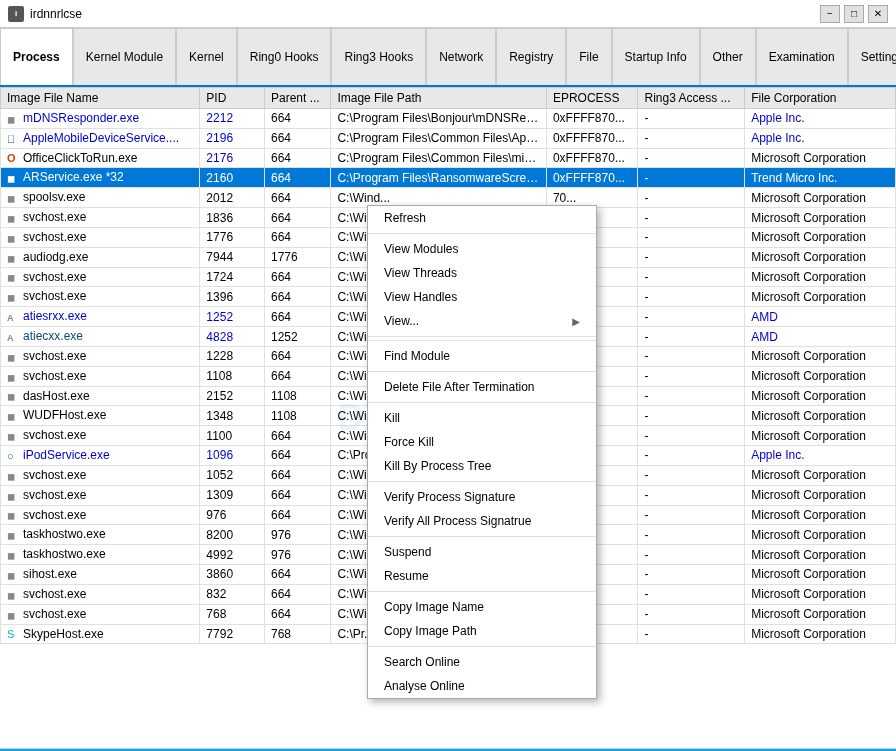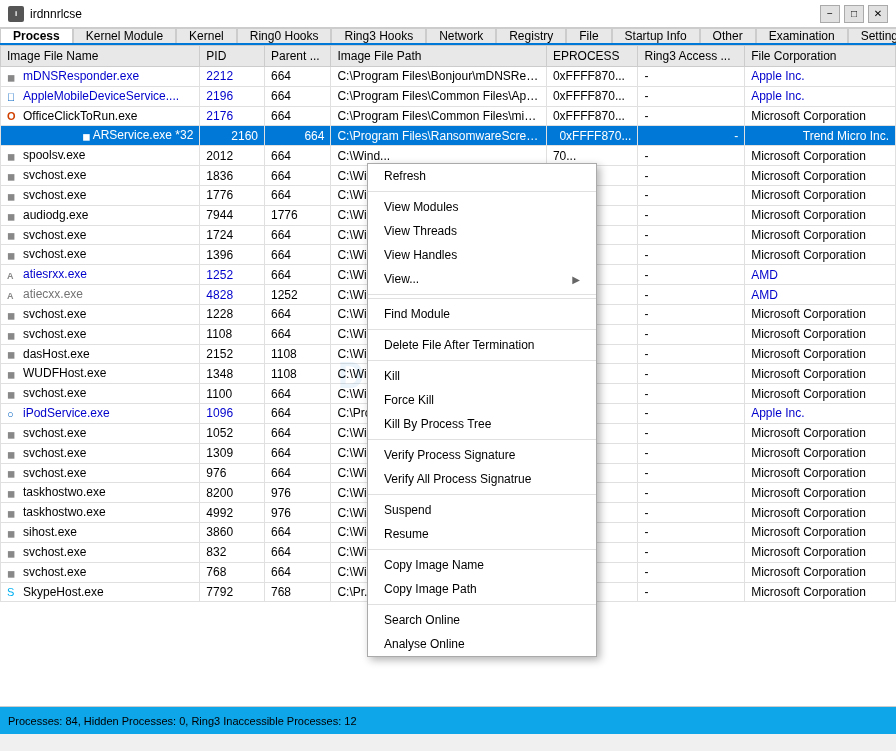--- a/index.html
+++ b/index.html
@@ -49,21 +49,21 @@
     }
     .title-btn.close { background: #e1e1e1; }
     .tab-bar {
       display: flex;
       background: #f5f5f5;
       border-bottom: 2px solid #0078d7;
       flex-wrap: nowrap;
       overflow: hidden;
     }
     .tab {
-      padding: 0 12px;
+      padding: 21px 12px;
       border: 1px solid #ccc;
       border-bottom: none;
       background: #e8e8e8;
       cursor: pointer;
       white-space: nowrap;
       font-size: 12px;
       color: #000;
     }
     .tab.active {
       background: #fff;
@@ -99,21 +99,20 @@
     }
     tbody tr {
       cursor: default;
     }
     tbody tr.selected {
       background: #0078d7;
       color: #fff;
     }
     tbody tr.selected td {
       color: #fff;
-      text-align: right;
     }
     tbody td {
       border: 1px solid #e0e0e0;
       padding: 2px 6px;
       white-space: nowrap;
       overflow: hidden;
       text-overflow: ellipsis;
     }
     .row-icon {
       display: inline-block;
@@ -312,21 +311,21 @@
           <tr>
             <td style="min-width: 160px;"><span class="row-icon"><span style="color:#888;font-size:9px;font-weight:bold;">A</span></span><span style="color:#0000cc">atiesrxx.exe</span></td>
             <td style="color: rgb(0, 0, 204);">1252</td>
             <td>664</td>
             <td style="max-width: 200px; overflow: hidden; text-overflow: ellipsis;">C:\Wind...</td>
             <td>70...</td>
             <td>-</td>
             <td style="color: rgb(0, 0, 204); min-width: 140px;">AMD</td>
           </tr>
           <tr>
-            <td style="min-width: 160px;"><span class="row-icon"><span style="color:#888;font-size:9px;font-weight:bold;">A</span></span><span style="color:#737373">atiecxx.exe</span></td>
+            <td style="min-width: 160px;"><span class="row-icon"><span style="color:#888;font-size:9px;font-weight:bold;">A</span></span><span style="color:#0c4a6e">atiecxx.exe</span></td>
             <td style="color: rgb(0, 0, 204);">4828</td>
             <td>1252</td>
             <td style="max-width: 200px; overflow: hidden; text-overflow: ellipsis;">C:\Wind...</td>
             <td>70...</td>
             <td>-</td>
             <td style="color: rgb(0, 0, 204); min-width: 140px;">AMD</td>
           </tr>
           <tr>
             <td style="min-width: 160px;"><span class="row-icon"><span style="color:#888;font-size:10px;">◼</span></span><span>svchost.exe</span></td>
             <td>1228</td>

